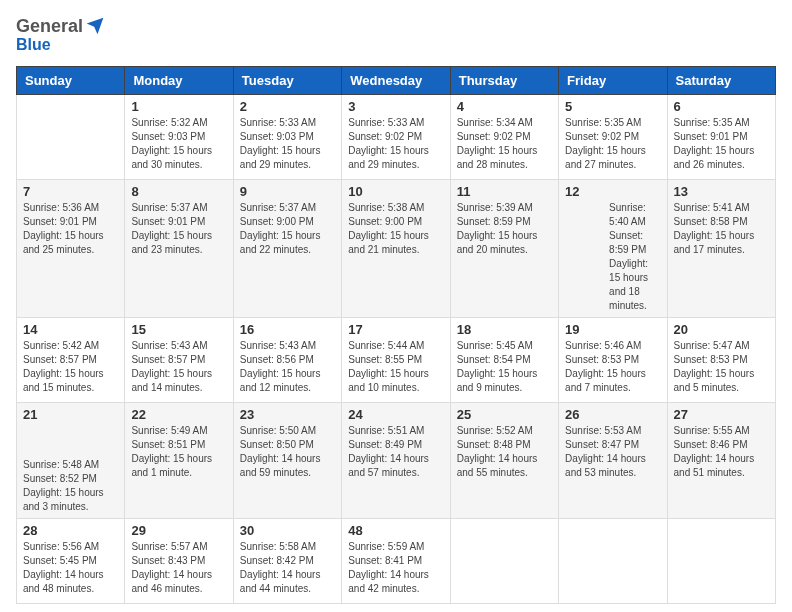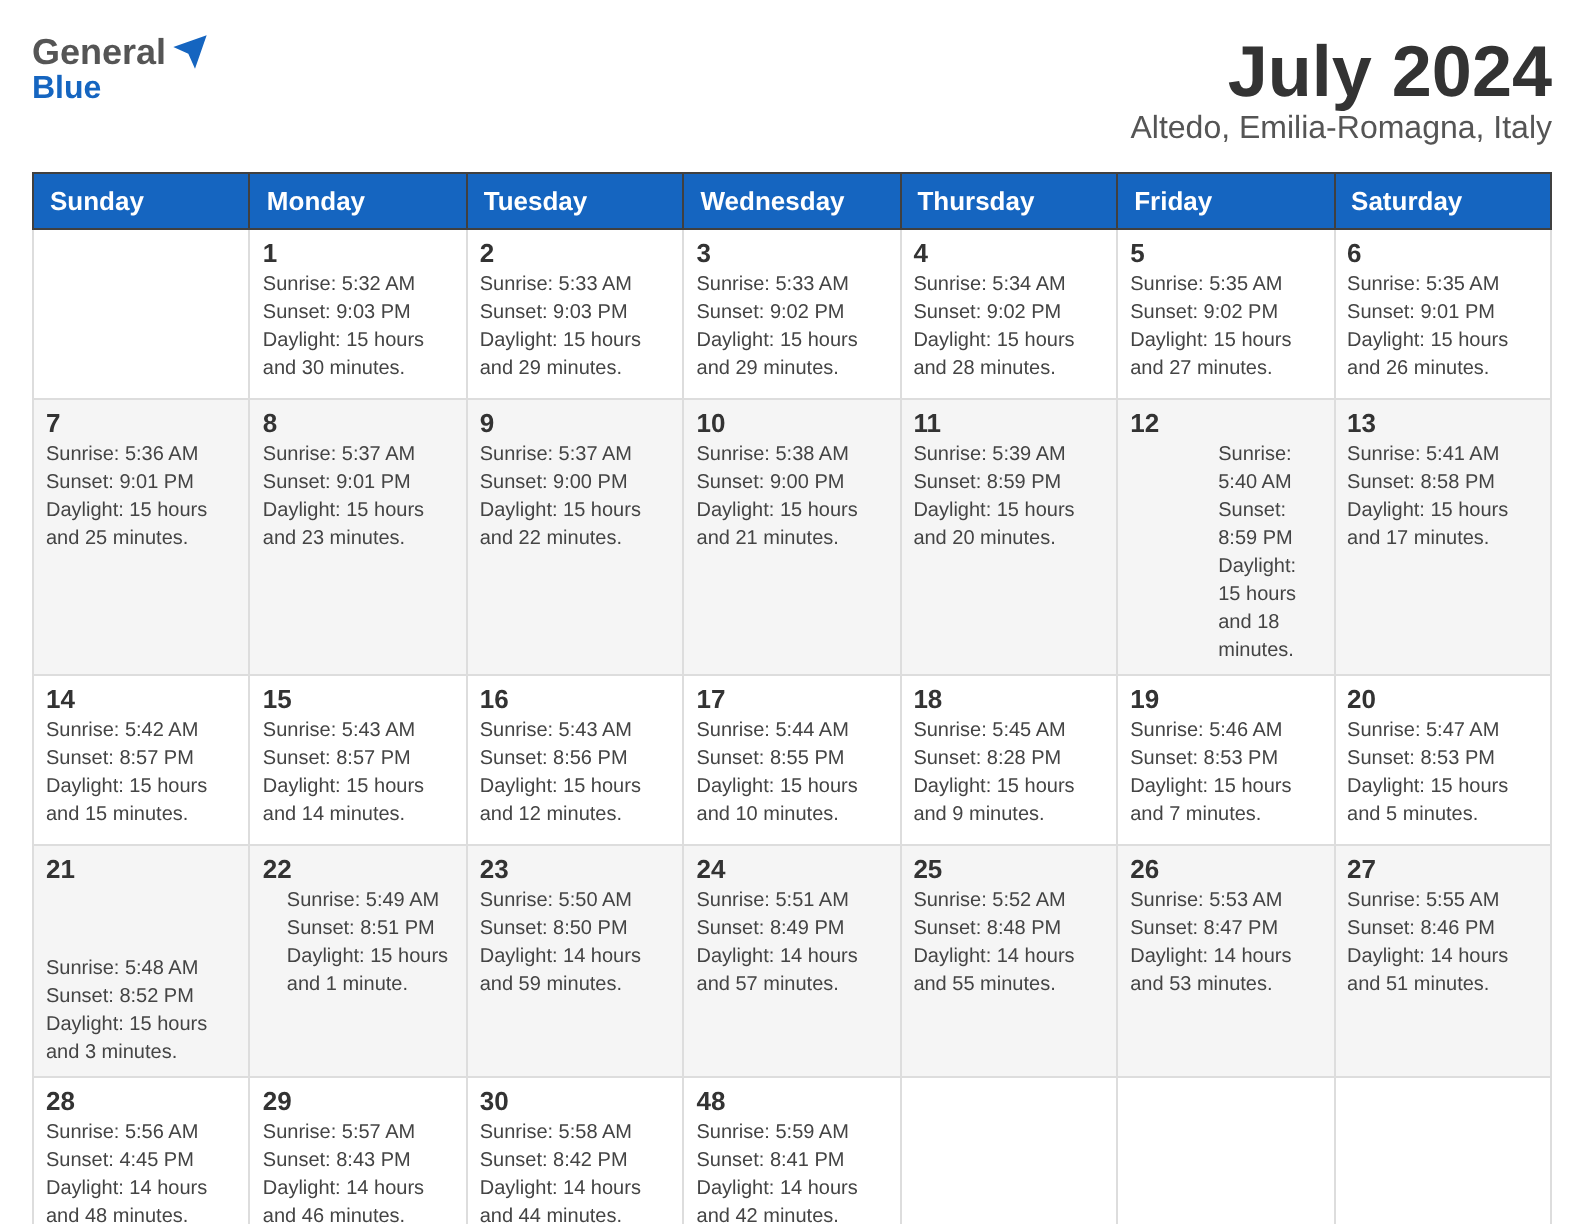--- a/index.html
+++ b/index.html
@@ -111,24 +111,20 @@
     <div class="logo-text">
       <span class="logo-general">General</span>
       <svg class="logo-bird" viewBox="0 0 24 24" fill="#1565c0">
         <path d="M22 2L11 13M22 2l-7 20-4-9-9-4 20-7z"></path>
       </svg>
     </div>
     <div>
       <span class="logo-blue">Blue</span>
     </div>
   </div>
-  <div class="title-section">
-    <div class="month-title">July 2024</div>
-    <div class="location-title">Altedo, Emilia-Romagna, Italy</div>
-  </div>
 </div>
 
 <table class="calendar">
   <thead>
     <tr>
     <th>Sunday</th>
         <th>Monday</th>
         <th>Tuesday</th>
         <th>Wednesday</th>
         <th>Thursday</th>
@@ -258,21 +254,21 @@
         <td>
           <span class="day-number">17</span>
           <div class="day-info" style="white-space: pre-line;">Sunrise: 5:44 AM
 Sunset: 8:55 PM
 Daylight: 15 hours
 and 10 minutes.</div>
         </td>
         <td>
           <span class="day-number">18</span>
           <div class="day-info" style="white-space: pre-line;">Sunrise: 5:45 AM
-Sunset: 8:28 PM
+Sunset: 8:54 PM
 Daylight: 15 hours
 and 9 minutes.</div>
         </td>
         <td>
           <span class="day-number">19</span>
           <div class="day-info" style="white-space: pre-line;">Sunrise: 5:46 AM
 Sunset: 8:53 PM
 Daylight: 15 hours
 and 7 minutes.</div>
         </td>
@@ -287,21 +283,21 @@
       <tr>
         <td>
           <span class="day-number">21</span>
           <div class="day-info" style="white-space: pre-line; margin-top: 36px;">Sunrise: 5:48 AM
 Sunset: 8:52 PM
 Daylight: 15 hours
 and 3 minutes.</div>
         </td>
         <td>
           <span class="day-number">22</span>
-          <div class="day-info" style="white-space: pre-line; margin-left: 12px;">Sunrise: 5:49 AM
+          <div class="day-info" style="white-space: pre-line;">Sunrise: 5:49 AM
 Sunset: 8:51 PM
 Daylight: 15 hours
 and 1 minute.</div>
         </td>
         <td>
           <span class="day-number">23</span>
           <div class="day-info" style="white-space: pre-line;">Sunrise: 5:50 AM
 Sunset: 8:50 PM
 Daylight: 14 hours
 and 59 minutes.</div>
@@ -332,21 +328,21 @@
           <div class="day-info" style="white-space: pre-line;">Sunrise: 5:55 AM
 Sunset: 8:46 PM
 Daylight: 14 hours
 and 51 minutes.</div>
         </td>
       </tr>
       <tr>
         <td>
           <span class="day-number">28</span>
           <div class="day-info" style="white-space: pre-line;">Sunrise: 5:56 AM
-Sunset: 4:45 PM
+Sunset: 5:45 PM
 Daylight: 14 hours
 and 48 minutes.</div>
         </td>
         <td>
           <span class="day-number">29</span>
           <div class="day-info" style="white-space: pre-line;">Sunrise: 5:57 AM
 Sunset: 8:43 PM
 Daylight: 14 hours
 and 46 minutes.</div>
         </td>

